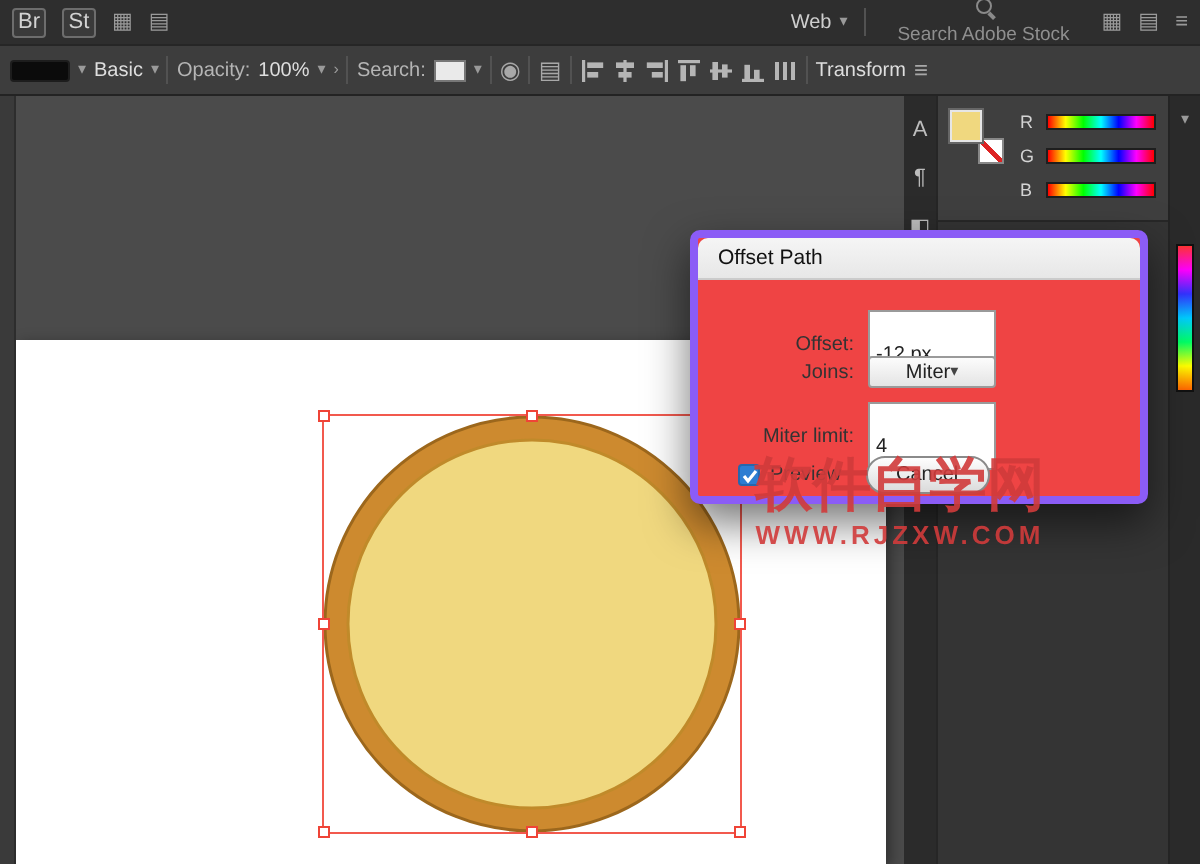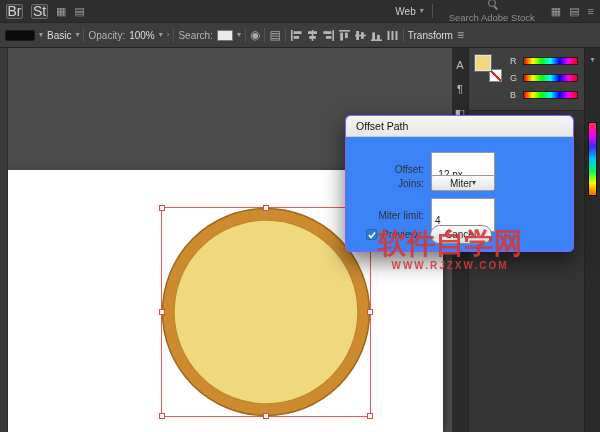--- a/index.html
+++ b/index.html
@@ -5,21 +5,21 @@
   * { margin:0; padding:0; box-sizing:border-box; }
   html,body { width:600px; height:432px; overflow:hidden; background:#2a2a2a;
               font-family:"Liberation Sans", sans-serif; }
   .stage { position:relative; width:600px; height:432px; background:#4b4b4b; }
 
   
   .menubar { position:absolute; top:0; left:0; right:0; height:22px; background:#2e2e2e;
              display:flex; align-items:center; padding:0 6px; gap:8px; color:#bdbdbd;
              font-size:10px; z-index:5; }
   .badge { width:17px; height:15px; border:1px solid #6d6d6d; border-radius:2px; display:flex;
-           align-items:center; justify-content:center; font-size:14px; color:#d3d3d3; background:#3a3a3a; }
+           align-items:center; justify-content:center; font-size:11px; color:#d3d3d3; background:#3a3a3a; }
   .mb-ico { font-size:11px; color:#9a9a9a; line-height:1; }
   .spacer { flex:1; }
   .workspace { display:flex; gap:4px; align-items:center; color:#cfcfcf; }
   .chev { font-size:8px; color:#9a9a9a; line-height:1; }
   .chev.dark { color:#444; }
   .vsep { width:1px; height:14px; background:#525252; }
   .search { display:flex; align-items:center; gap:5px; width:102px;flex-direction:column; }
   .mag { width:8px; height:8px; border:1.5px solid #8a8a8a; border-radius:50%; position:relative; flex:none; }
   .mag::after { content:""; position:absolute; width:4px; height:1.5px; background:#8a8a8a;
                 transform:rotate(45deg); left:5px; top:7px; }
@@ -76,22 +76,22 @@
   .chn { width:8px; font-size:9px; color:#d4d4d4; }
   .sbar { flex:1; height:8px; border:1px solid #1e1e1e;
           background:linear-gradient(to right,#f00,#ff0,#0f0,#0ff,#00f,#f0f,#f00); }
   .dock-body { flex:1; background:#343434; border-top:1px solid #272727; }
   .mini-dock { width:16px; background:#2a2a2a; border-left:1px solid #242424; display:flex;
                flex-direction:column; align-items:center; padding-top:8px; }
   .spectrum { width:9px; height:74px; margin-top:58px; border:1px solid #111;
               background:linear-gradient(to bottom,#f33,#f0f,#33f,#0cf,#0f6,#ff0,#f60); }
 
   
-  .dialog { position:absolute; left:345px; top:115px; width:229px; height:137px; background:#3b82f6;
-            border:1px solid #8b5cf6; border-radius:5px; box-shadow:0 9px 22px rgba(0,0,0,.55);
+  .dialog { position:absolute; left:345px; top:115px; width:229px; height:137px; background:#ef4444;
+            border:4px solid #8b5cf6; border-radius:5px; box-shadow:0 9px 22px rgba(0,0,0,.55);
             z-index:20; font-size:10px; color:#222; }
   .dlg-title { height:21px; border-bottom:1px solid #cbcbcb; background:linear-gradient(#f5f5f5,#e7e7e7);
                border-radius:5px 5px 0 0; display:flex; align-items:center; padding:0 10px;
                font-size:10.5px; color:#111; }
   .dlg-row { position:absolute; left:0; width:100%; display:flex; align-items:center; }
   .r1{top:36px} .r2{top:59px} .r3{top:82px}
   .dlg-label { width:78px; text-align:right; margin-right:7px; color:#333; white-space:nowrap; }
   .dlg-input { width:64px; height:15px; background:#fff; border:1px solid #9a9a9a; padding:16px 3px;
                line-height:12px; }
   .dlg-select { width:64px; height:16px; background:linear-gradient(#fcfcfc,#e4e4e4); border:1px solid #9a9a9a;
@@ -103,21 +103,21 @@
   .dlg-chk-label { margin-left:5px; color:#333; }
   .btn { height:19px; border-radius:10px; border:1px solid #8a8a8a; background:linear-gradient(#fefefe,#dadada);
          display:flex; align-items:center; justify-content:center; color:#222; }
   .btn.ok { width:66px; margin-left:12px; box-shadow:0 0 0 2px #74aef0; }
   .btn.cancel { width:62px; margin-left:12px; }
 
   
   .watermark { position:absolute; left:376px; top:228px; width:148px; text-align:center; z-index:30;
                color:#d13b3b; opacity:.9; pointer-events:none; }
   .wm-title { font-size:29px; font-weight:bold; line-height:1.05; white-space:nowrap; }
-  .wm-site { font-size:10px; font-weight:bold; letter-spacing:2px; margin-top:2px; white-space:nowrap; }
+  .wm-site { font-size:13px; font-weight:bold; letter-spacing:2px; margin-top:2px; white-space:nowrap; }
 </style>
 </head>
 <body>
 
 <div class="stage">
 
   <div class="menubar">
     <span class="badge">Br</span>
     <span class="badge">St</span>
     <span class="mb-ico">▦</span>

